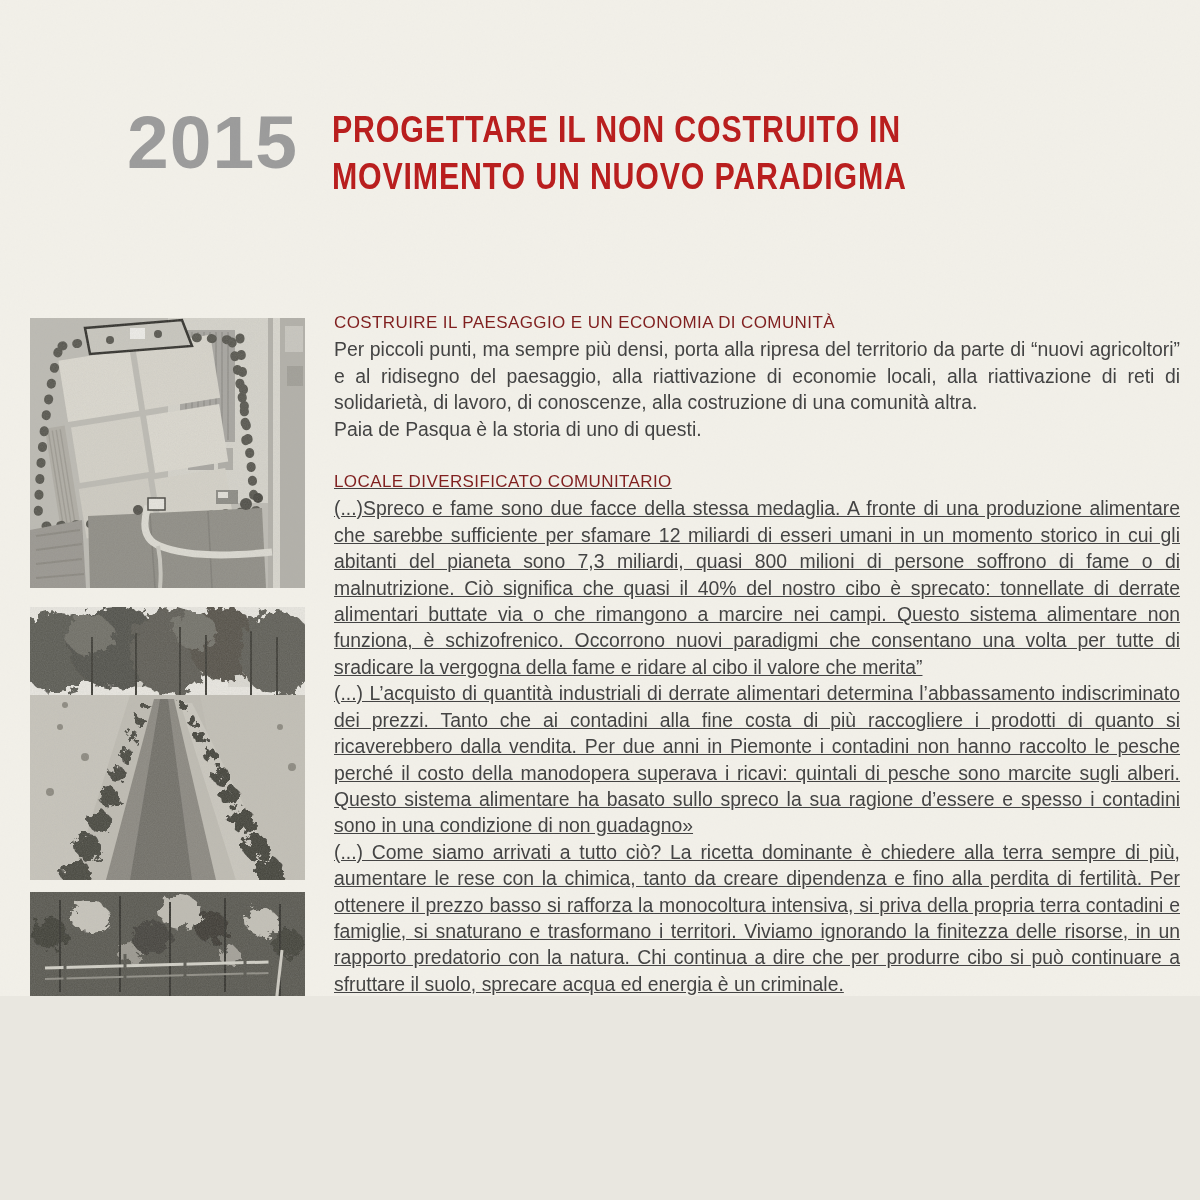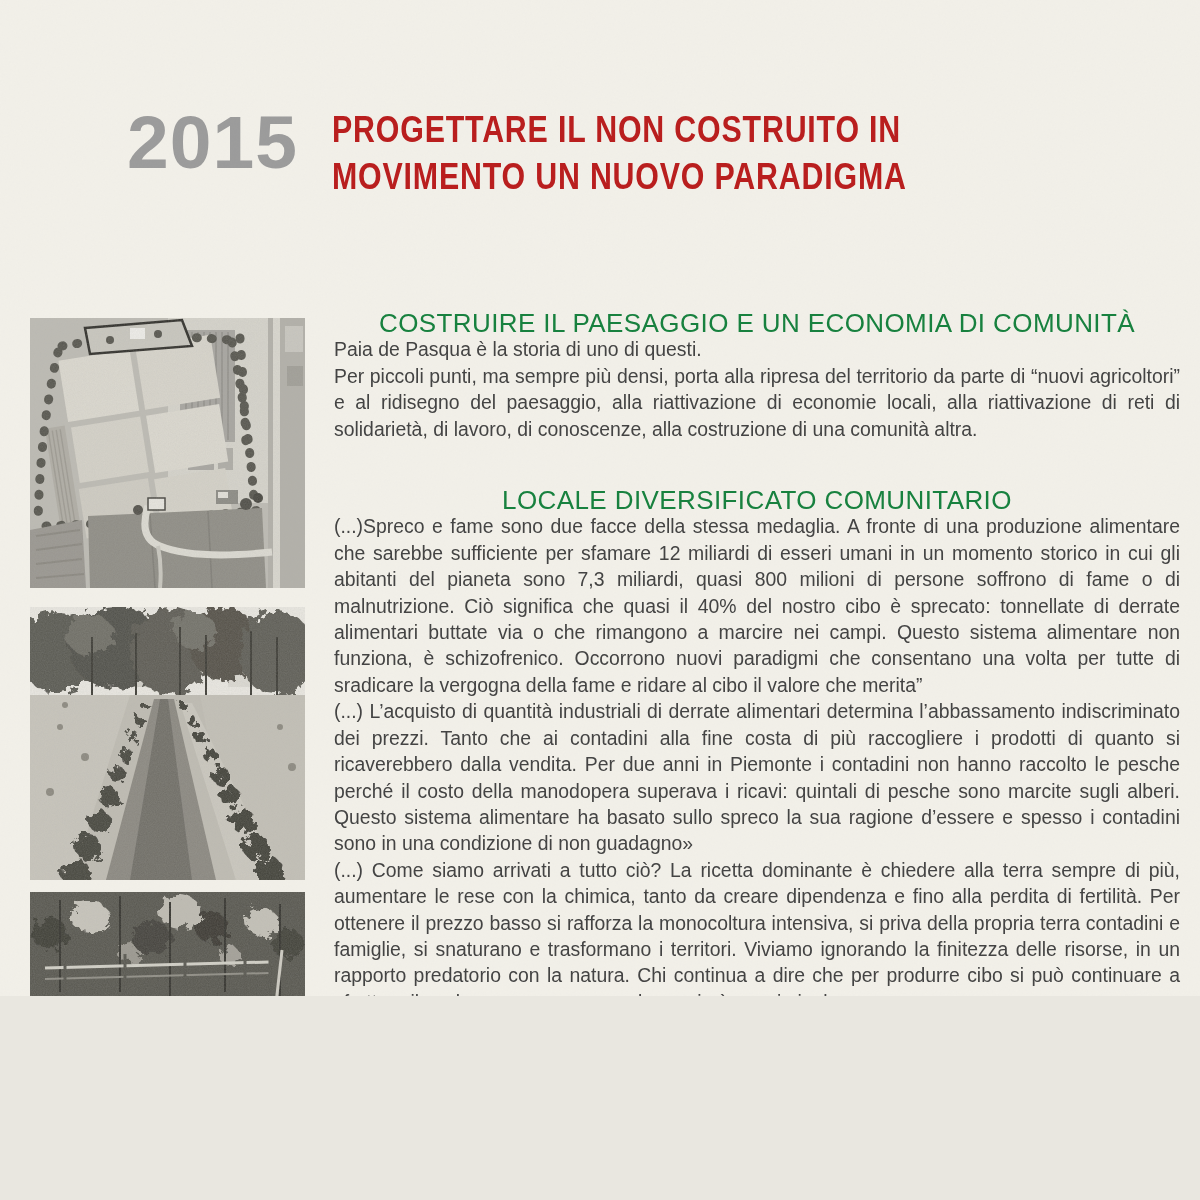--- a/index.html
+++ b/index.html
@@ -32,25 +32,25 @@
   .photo3{top:892px;}
   .photo svg{display:block;}
 
   
   .textcol{
     position:absolute;left:334px;top:310px;width:846px;
     font-size:19.4px;line-height:26.4px;color:#424242;
     text-align:justify;
   }
   .textcol h2{
-    margin:0;font-size:26px;font-weight:normal;
-    color:#15803d;letter-spacing:.4px;text-align:center;
+    margin:0;font-size:17px;font-weight:normal;
+    color:#7f1d1d;letter-spacing:.4px;text-align:left;
   }
   .textcol p{margin:0;}
-  .sec2{margin-top:45px;}
+  .sec2{margin-top:27px;text-decoration:underline;}
   p.cut{text-align-last:justify;}
 </style>
 </head>
 <body>
 
 <div class="page">
 
   <div class="year">2015</div>
 
   <h1 class="title">
@@ -267,22 +267,22 @@
       <ellipse cx="95" cy="228" rx="17" ry="10" fill="#dbd8cf"></ellipse>
       <ellipse cx="30" cy="242" rx="13" ry="8" fill="#d5d2c9"></ellipse>
       <ellipse cx="225" cy="256" rx="14" ry="9" fill="#d0cdc4"></ellipse>
       <rect width="275" height="280" filter="url(#grain)" opacity=".6"></rect>
     </svg>
   </figure>
 
   <div class="textcol">
     <section>
       <h2>COSTRUIRE IL PAESAGGIO E UN ECONOMIA DI COMUNITÀ</h2>
+      <p>Per piccoli punti, ma sempre più densi, porta alla ripresa del territorio da parte di “nuovi agricoltori” e al ridisegno del paesaggio, alla riattivazione di economie locali, alla riattivazione di reti di solidarietà, di lavoro, di conoscenze, alla costruzione di una comunità altra.</p>
       <p>Paia de Pasqua è la storia di uno di questi.</p>
-      <p>Per piccoli punti, ma sempre più densi, porta alla ripresa del territorio da parte di “nuovi agricoltori” e al ridisegno del paesaggio, alla riattivazione di economie locali, alla riattivazione di reti di solidarietà, di lavoro, di conoscenze, alla costruzione di una comunità altra.</p>
     </section>
 
     <section class="sec2">
       <h2>LOCALE DIVERSIFICATO COMUNITARIO</h2>
       <p>(...)Spreco e fame sono due facce della stessa medaglia. A fronte di una produzione alimentare che sarebbe sufficiente per sfamare 12 miliardi di esseri umani in un momento storico in cui gli abitanti del pianeta sono 7,3 miliardi, quasi 800 milioni di persone soffrono di fame o di malnutrizione. Ciò significa che quasi il 40% del nostro cibo è sprecato: tonnellate di derrate alimentari buttate via o che rimangono a marcire nei campi. Questo sistema alimentare non funziona, è schizofrenico. Occorrono nuovi paradigmi che consentano una volta per tutte di sradicare la vergogna della fame e ridare al cibo il valore che merita”</p>
       <p>(...) L’acquisto di quantità industriali di derrate alimentari determina l’abbassamento indiscriminato dei prezzi. Tanto che ai contadini alla fine costa di più raccogliere i prodotti di quanto si ricaverebbero dalla vendita. Per due anni in Piemonte i contadini non hanno raccolto le pesche perché il costo della manodopera superava i ricavi: quintali di pesche sono marcite sugli alberi. Questo sistema alimentare ha basato sullo spreco la sua ragione d’essere e spesso i contadini sono in una condizione di non guadagno»</p>
       <p>(...) Come siamo arrivati a tutto ciò? La ricetta dominante è chiedere alla terra sempre di più, aumentare le rese con la chimica, tanto da creare dipendenza e fino alla perdita di fertilità. Per ottenere il prezzo basso si rafforza la monocoltura intensiva, si priva della propria terra contadini e famiglie, si snaturano e trasformano i territori. Viviamo ignorando la finitezza delle risorse, in un rapporto predatorio con la natura. Chi continua a dire che per produrre cibo si può continuare a sfruttare il suolo, sprecare acqua ed energia è un criminale.</p>
     </section>
   </div>
 

